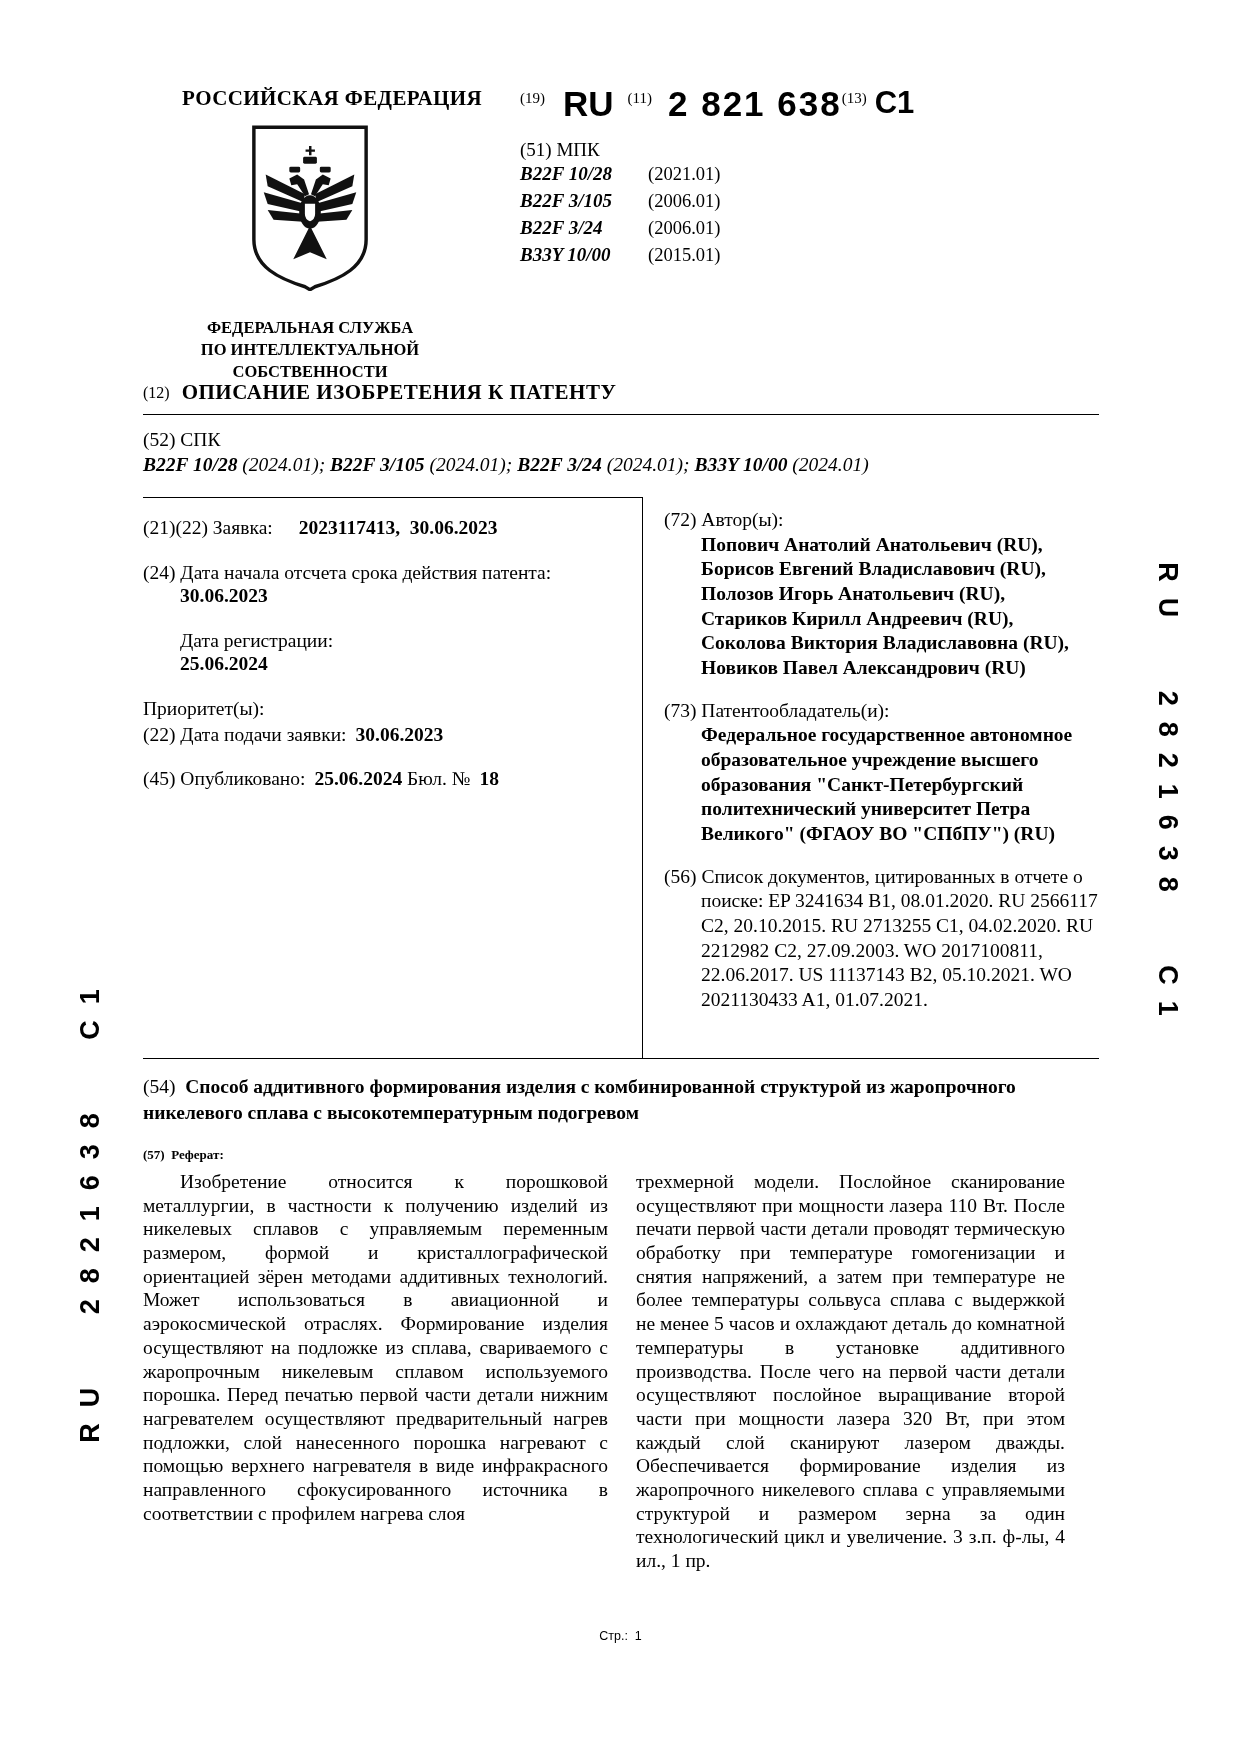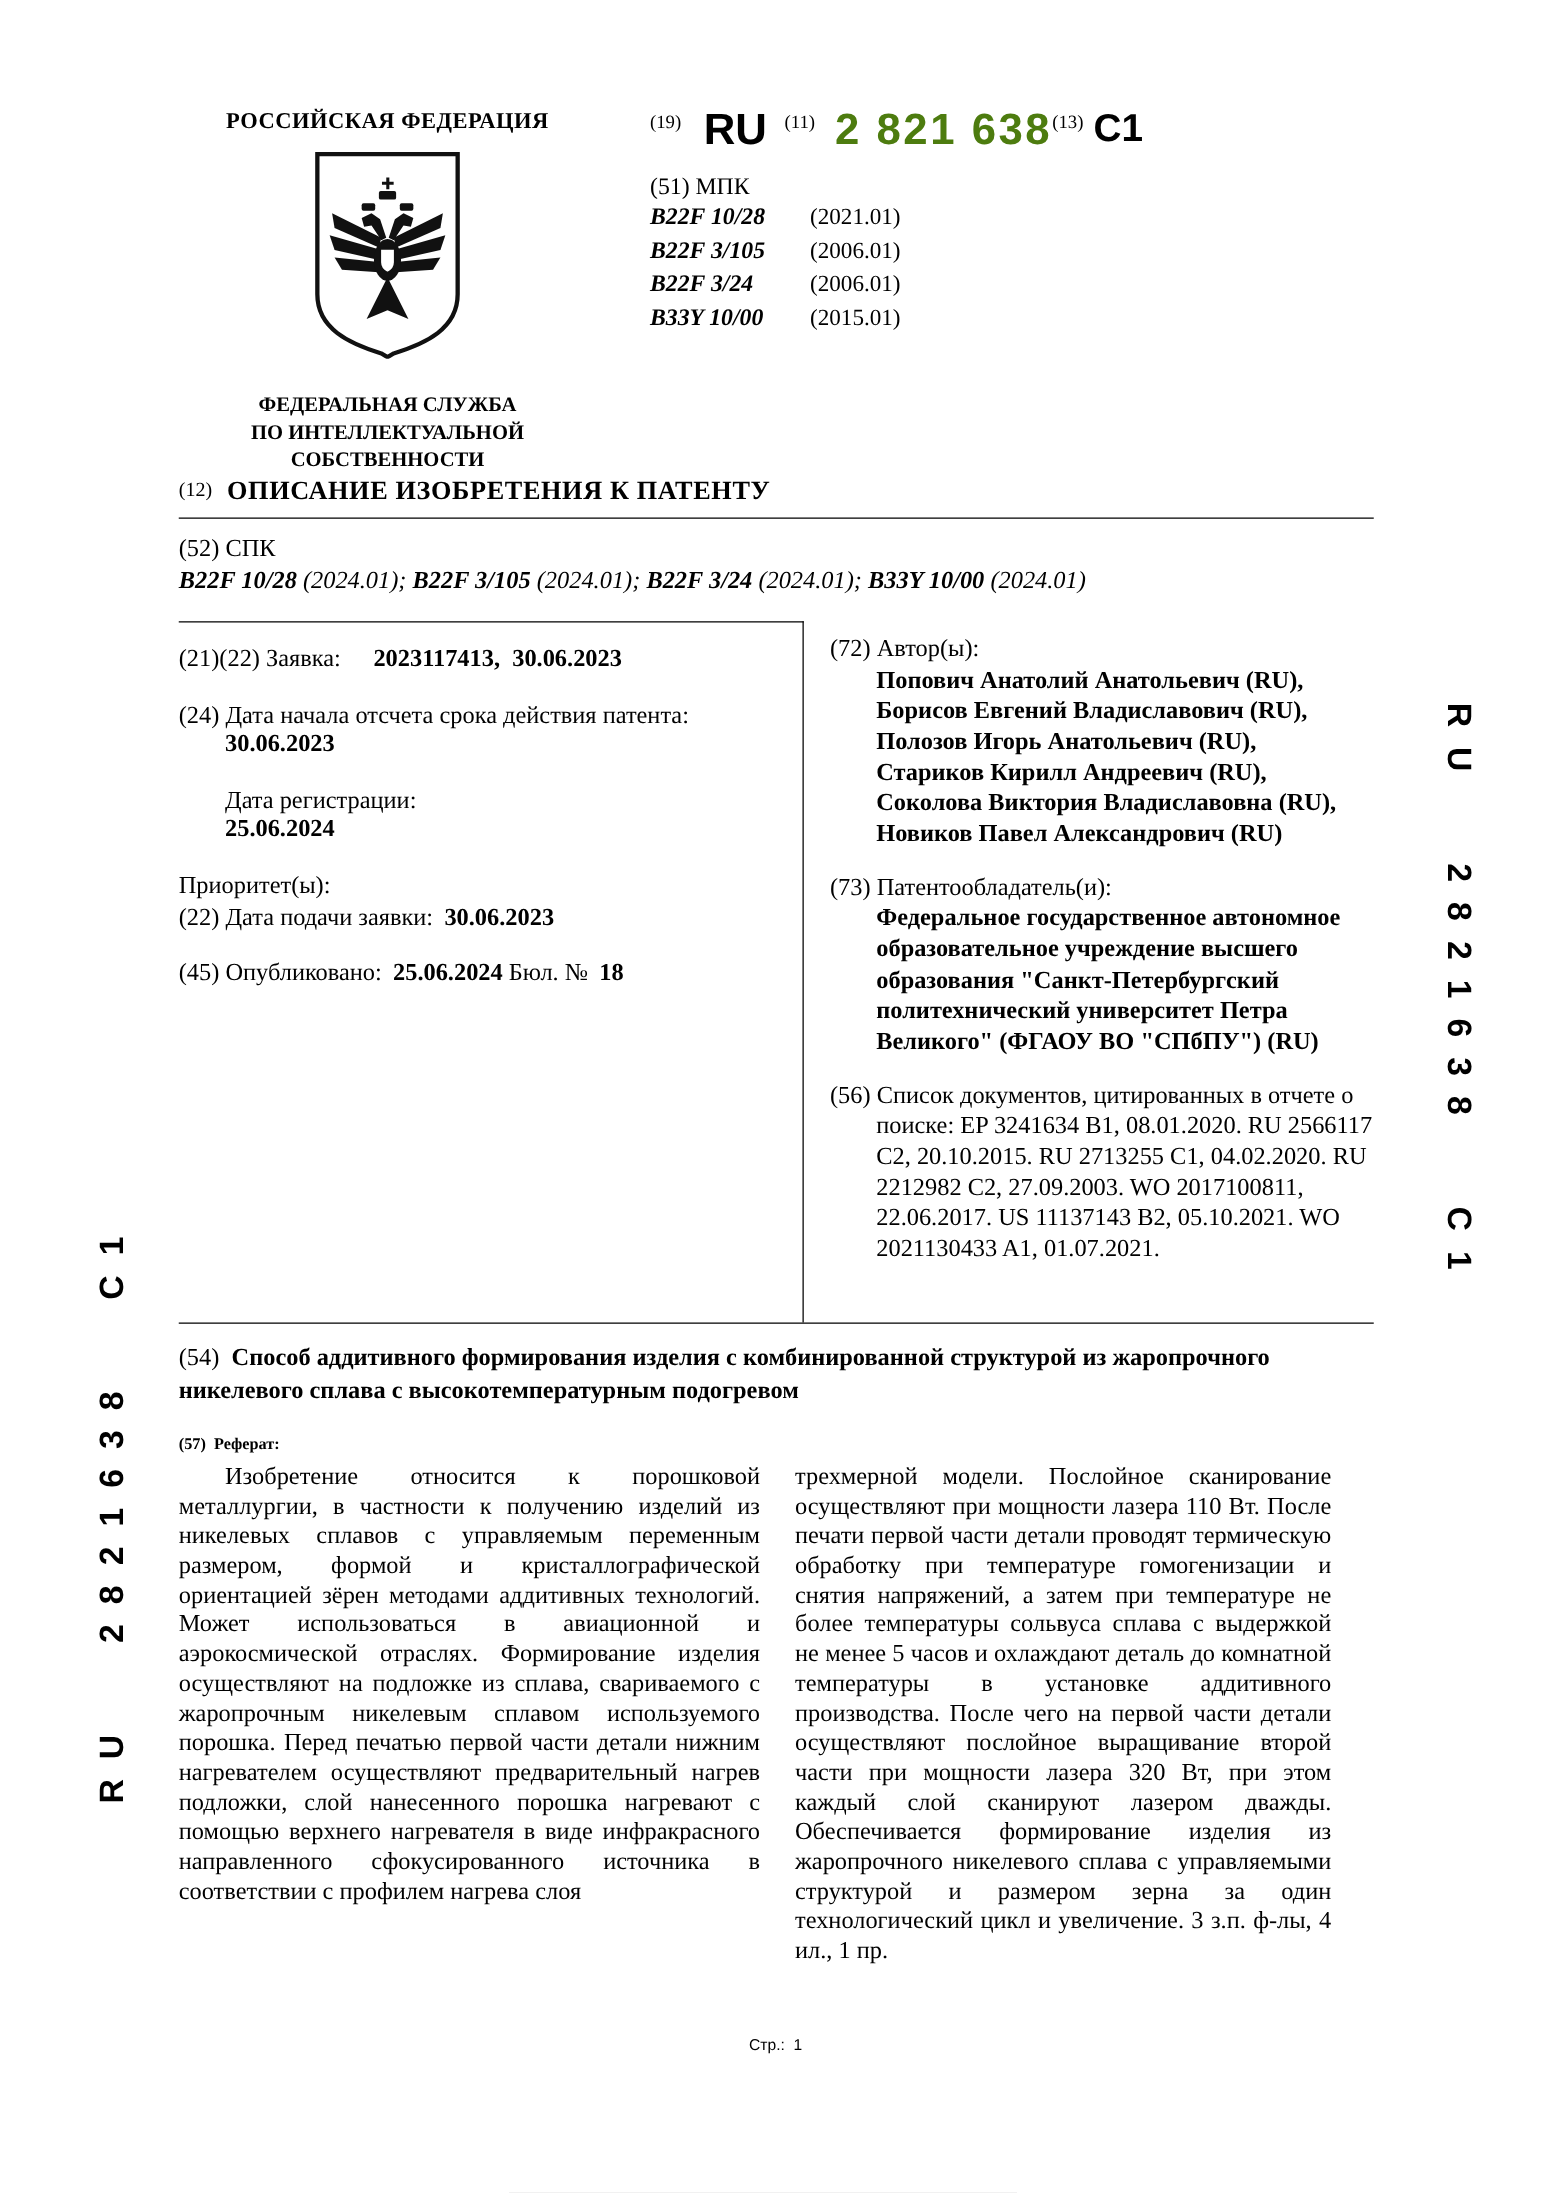--- a/index.html
+++ b/index.html
@@ -4,21 +4,21 @@
 <style>
   html,body{margin:0;padding:0;background:#e8e8e8;}
   .page{position:relative;width:1241px;height:1754px;background:#ffffff;margin:0 auto;
         font-family:"Liberation Serif","DejaVu Serif",serif;color:#000;overflow:hidden;}
   .sans{font-family:"Liberation Sans","DejaVu Sans",sans-serif;}
   .bold{font-weight:bold;}
   .pre{white-space:pre-wrap;}
 
   
   .hdr-left{position:absolute;left:138px;top:86px;width:344px;text-align:center;}
-  .country-title{font-weight:bold;font-size:18px;letter-spacing:.4px;}
+  .country-title{font-weight:bold;font-size:21px;letter-spacing:.4px;text-align:right;}
   .crest-wrap{margin:12px auto 0;width:128px;height:168px;}
   .agency{font-weight:bold;font-size:16.5px;line-height:1.32;margin-top:26px;}
 
   
   .hdr-right{position:absolute;left:520px;top:86px;width:580px;}
   .numrow{display:flex;align-items:flex-start;white-space:nowrap;}
   .lbl-small{font-size:15px;padding-top:4px;}
   .ru-big{font-weight:bold;font-size:35px;line-height:1;margin:0 14px 0 18px;}
   .pub-num{font-weight:bold;font-size:35px;line-height:1;letter-spacing:2px;margin-left:54px;}
   .kind-big{font-weight:bold;font-size:31px;line-height:1.1;margin-left:8px;}
@@ -111,21 +111,21 @@
       <div>ФЕДЕРАЛЬНАЯ СЛУЖБА</div>
       <div>ПО ИНТЕЛЛЕКТУАЛЬНОЙ СОБСТВЕННОСТИ</div>
     </div>
   </div>
 
   <div class="hdr-right">
     <div class="numrow">
       <span class="lbl-small">(19)</span>
       <span class="ru-big sans">RU</span>
       <span class="lbl-small">(11)</span>
-      <span class="pub-num sans" id="pub-num" style="color: #4d7c0f; margin-left: 16px;">2 821 638</span>
+      <span class="pub-num sans" id="pub-num" style="color: #000000; margin-left: 16px;">2 821 638</span>
       <span class="lbl-small">(13)</span>
       <span class="kind-big sans">C1</span>
     </div>
     <div class="ipc-label">(51) МПК</div>
     <div id="ipc-list">
         <div class="ipc-line"><span class="ipc-code">B22F 10/28</span><span class="ipc-ver">(2021.01)</span></div>
         <div class="ipc-line"><span class="ipc-code">B22F 3/105</span><span class="ipc-ver">(2006.01)</span></div>
         <div class="ipc-line"><span class="ipc-code">B22F 3/24</span><span class="ipc-ver">(2006.01)</span></div>
         <div class="ipc-line"><span class="ipc-code">B33Y 10/00</span><span class="ipc-ver">(2015.01)</span></div>
       </div>

